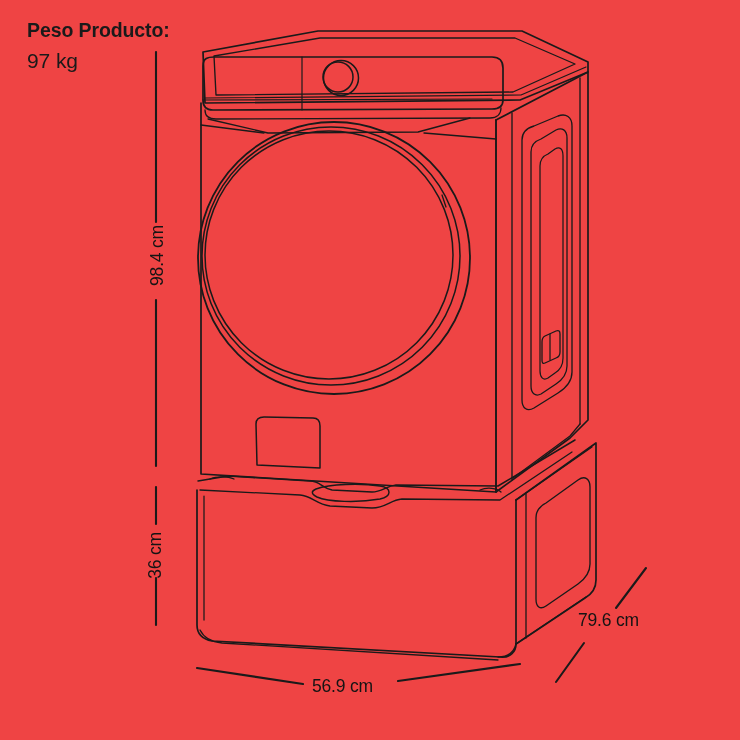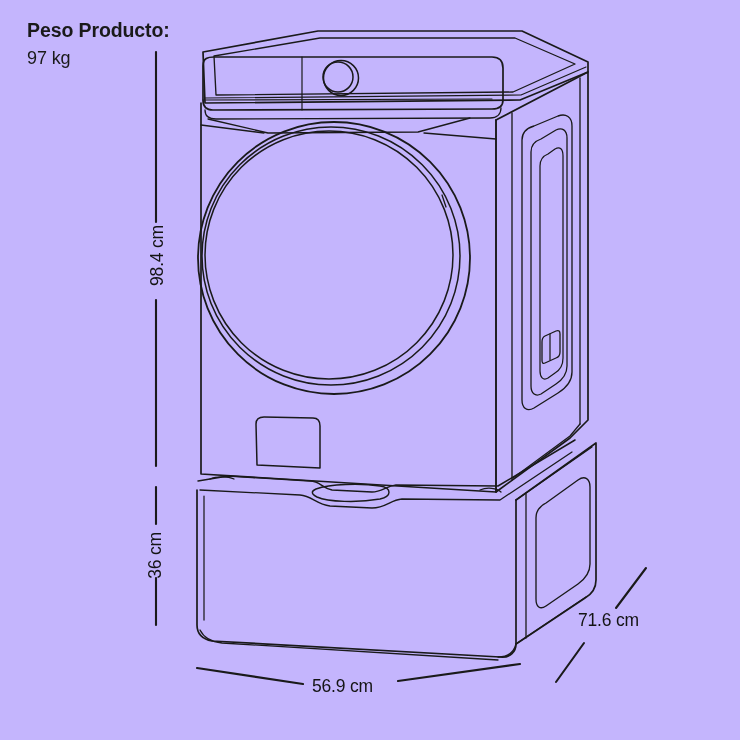--- a/index.html
+++ b/index.html
@@ -4,21 +4,21 @@
 <style>
   html, body {
     margin: 0;
     padding: 0;
     background: #ffffff;
   }
   #stage {
     position: relative;
     width: 740px;
     height: 740px;
-    background: #c4b5fd;
+    background: #ef4444;
     overflow: hidden;
     font-family: "Liberation Sans", sans-serif;
     -webkit-font-smoothing: antialiased;
   }
   #drawing {
     position: absolute;
     left: 0;
     top: 0;
     width: 740px;
     height: 740px;
@@ -31,21 +31,21 @@
     line-height: 1.32;
     color: #1a1a1a;
   }
   .weight-title {
     font-size: 19.5px;
     font-weight: bold;
     letter-spacing: -0.1px;
     white-space: nowrap;
   }
   .weight-value {
-    font-size: 18px;
+    font-size: 21px;
     font-weight: normal;
     letter-spacing: -0.1px;
     margin-top: 3px;
   }
   .dim-label {
     position: absolute;
     color: #141414;
     font-size: 17.5px;
     letter-spacing: -0.2px;
     white-space: nowrap;
@@ -197,15 +197,15 @@
     <div class="weight-title">Peso Producto:</div>
     <div class="weight-value">97 kg</div>
   </div>
 
   <div class="dim-label dim-vert" id="label-height-total">98.4 cm</div>
 
   <div class="dim-label dim-vert" id="label-height-pedestal">36 cm</div>
 
   <div class="dim-label" id="label-width">56.9 cm</div>
 
-  <div class="dim-label" id="label-depth">71.6 cm</div>
+  <div class="dim-label" id="label-depth">79.6 cm</div>
 
 </div>
 
 </body></html>

